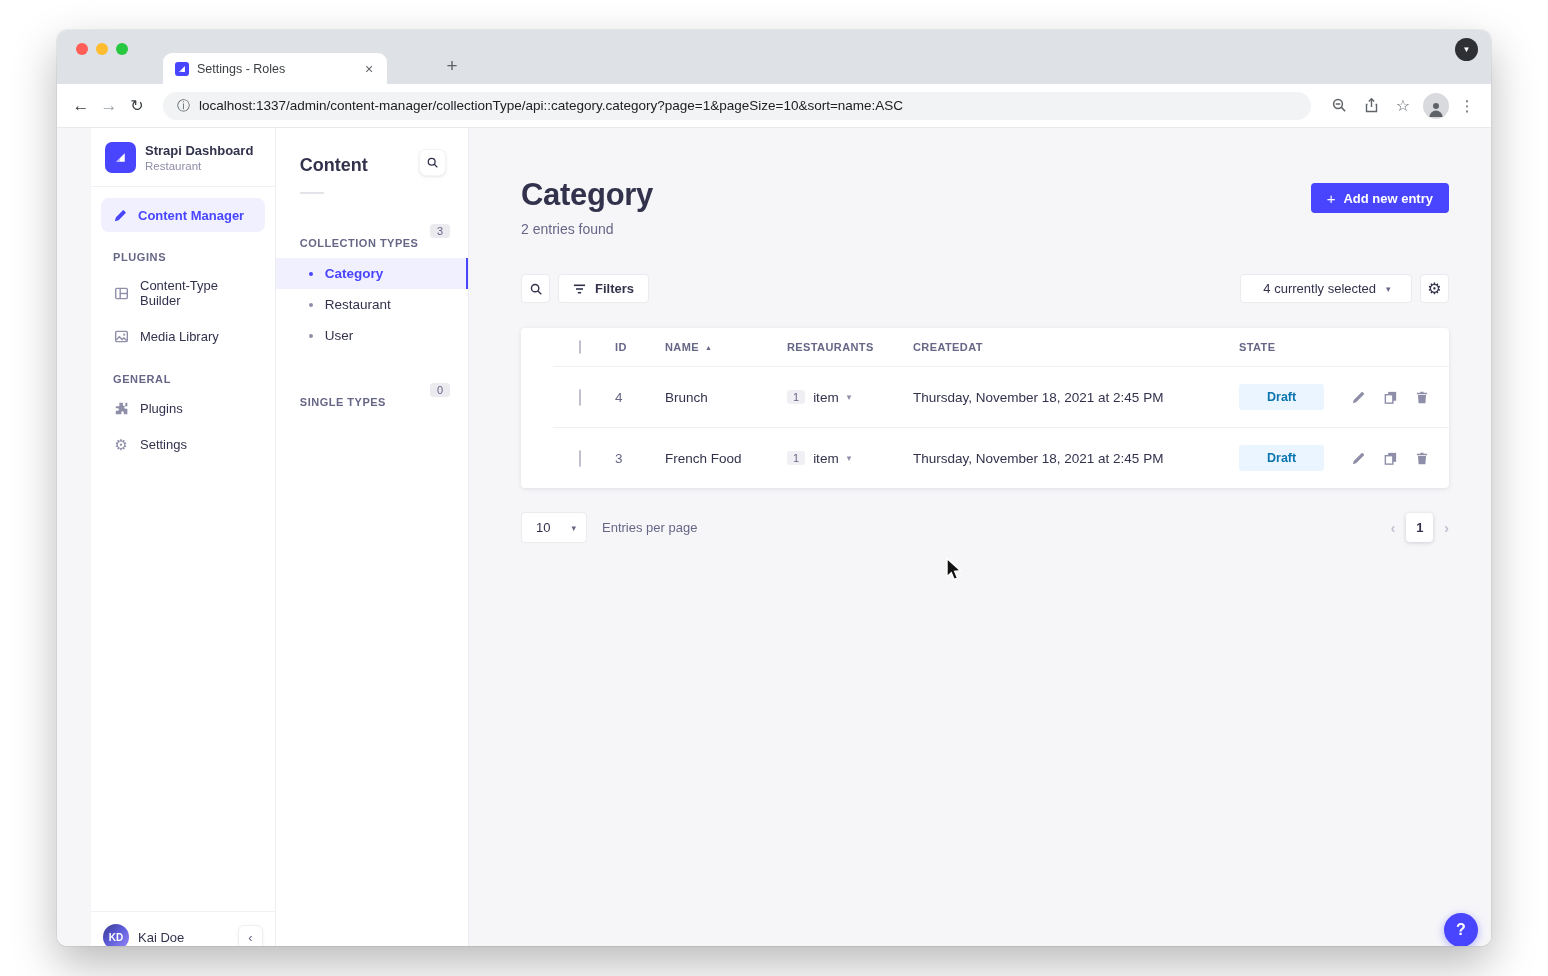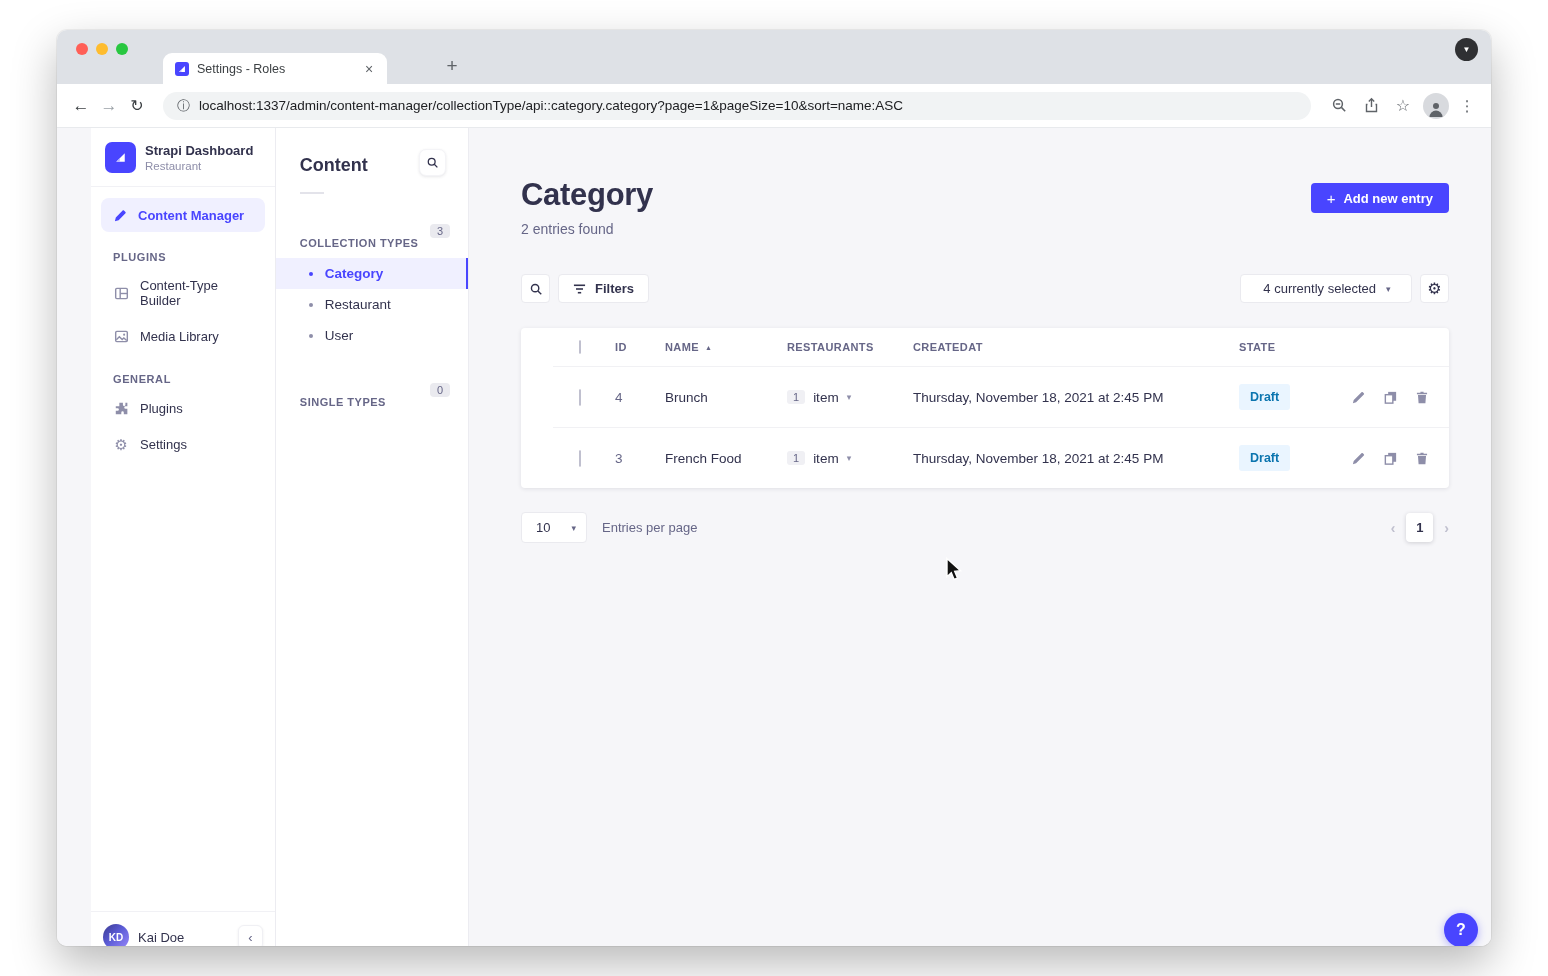--- a/index.html
+++ b/index.html
@@ -98,21 +98,21 @@
   .t-head { height:38px; font-size:11px; font-weight:700; color:#666687; letter-spacing:.4px; }
   .th-name { display:flex; align-items:center; gap:6px; }
   .sort-arrow { font-size:7px; color:#666687; }
   .t-body-row { height:61px; border-top:1px solid #f1f1f4; font-size:13.5px; color:#32324d; }
   .cbx { width:17px; height:17px; border:1px solid #c0c0cf; border-radius:4px; background:#fff; }
   .id-cell { color:#666687; }
   .rest-cell { display:flex; align-items:center; gap:8px; }
   .num-badge { background:#f0f0f4; border-radius:3px; padding:1px 6px; font-size:11px; color:#666687; }
   .rest-chev { color:#8e8ea9; font-size:9px; }
   .state-badge { display:inline-block; background:#eaf5ff; color:#0c75af; font-size:12.5px; font-weight:600;
-                 padding:6px 11px; border-radius:3px; }
+                 padding:6px 28px; border-radius:3px; }
   .row-actions { display:flex; gap:17px; justify-content:flex-end; color:#8e8ea9; align-items:center; }
 
   .pagination-row { margin-top:24px; display:flex; align-items:center; }
   .page-size-select { width:66px; height:31px; background:#fff; border:1px solid #eaeaef; border-radius:4px;
                       display:flex; align-items:center; justify-content:space-between; padding:0 10px 0 14px;
                       font-size:13px; color:#32324d; }
   .entries-label { margin-left:15px; font-size:13px; color:#666687; }
   .pager { margin-left:auto; display:flex; align-items:center; gap:11px; }
   .pg-chev { color:#c0c0cf; font-size:14px; font-weight:700; }
   .pg-current { width:27px; height:29px; background:#fff; border-radius:4px; box-shadow:0 1px 4px rgba(33,33,52,.18);

